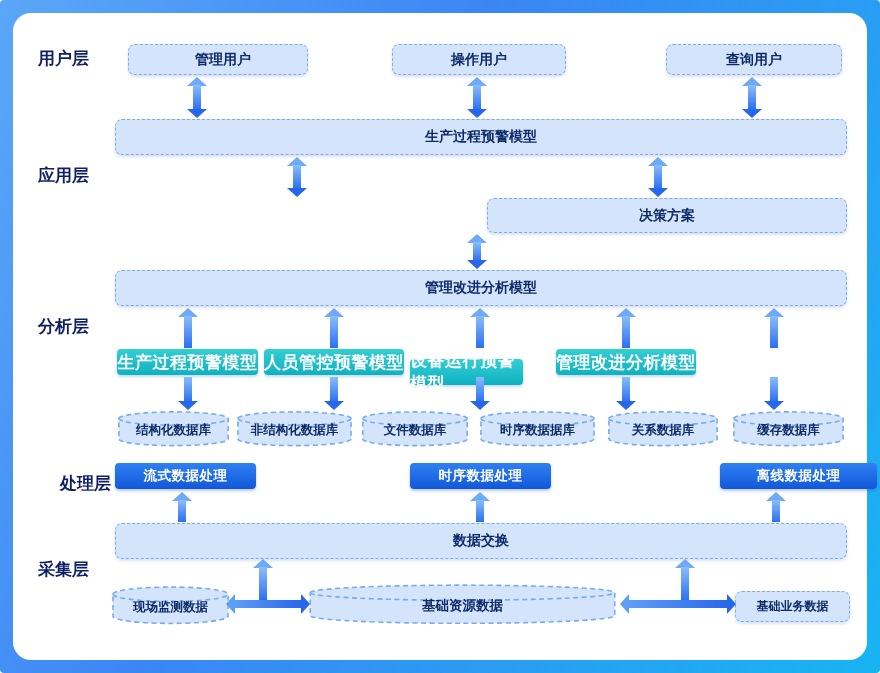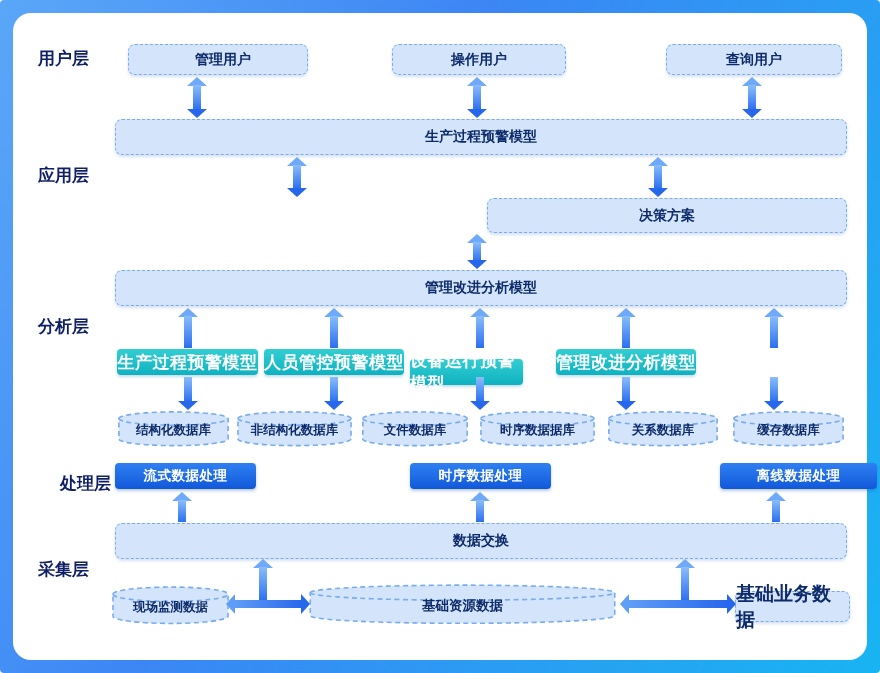--- a/index.html
+++ b/index.html
@@ -196,21 +196,21 @@
     </svg>
     <span class="cyl-label">现场监测数据</span>
   </div>
   <div class="cylinder wide" style="left:305px;top:583px;width:315px;height:43px;">
     <svg viewBox="0 0 120 40" preserveAspectRatio="none">
       <path d="M2,9 a58,7 0 0 1 116,0 v21.5 a58,7 0 0 1 -116,0 z" fill="#d4e5fb" stroke="#78abf0" stroke-width="1.6" stroke-dasharray="5 3.5" vector-effect="non-scaling-stroke"></path>
       <path d="M2,9 a58,7 0 0 0 116,0" fill="none" stroke="#78abf0" stroke-width="1.6" stroke-dasharray="5 3.5" vector-effect="non-scaling-stroke"></path>
     </svg>
     <span class="cyl-label">基础资源数据</span>
   </div>
-  <div class="dash-box" style="left:735px;top:591px;width:113px;height:29px;font-size:19px;">基础业务数据</div>
+  <div class="dash-box" style="left:735px;top:591px;width:113px;height:29px;font-size:12px;">基础业务数据</div>
 
   <div class="harrow" style="left:226px;top:594px;width:84px;">
       <i class="shaft"></i>
     </div>
   <div class="harrow" style="left:620px;top:594px;width:116px;">
       <i class="shaft"></i>
     </div>
 </div>
 
 </body></html>

